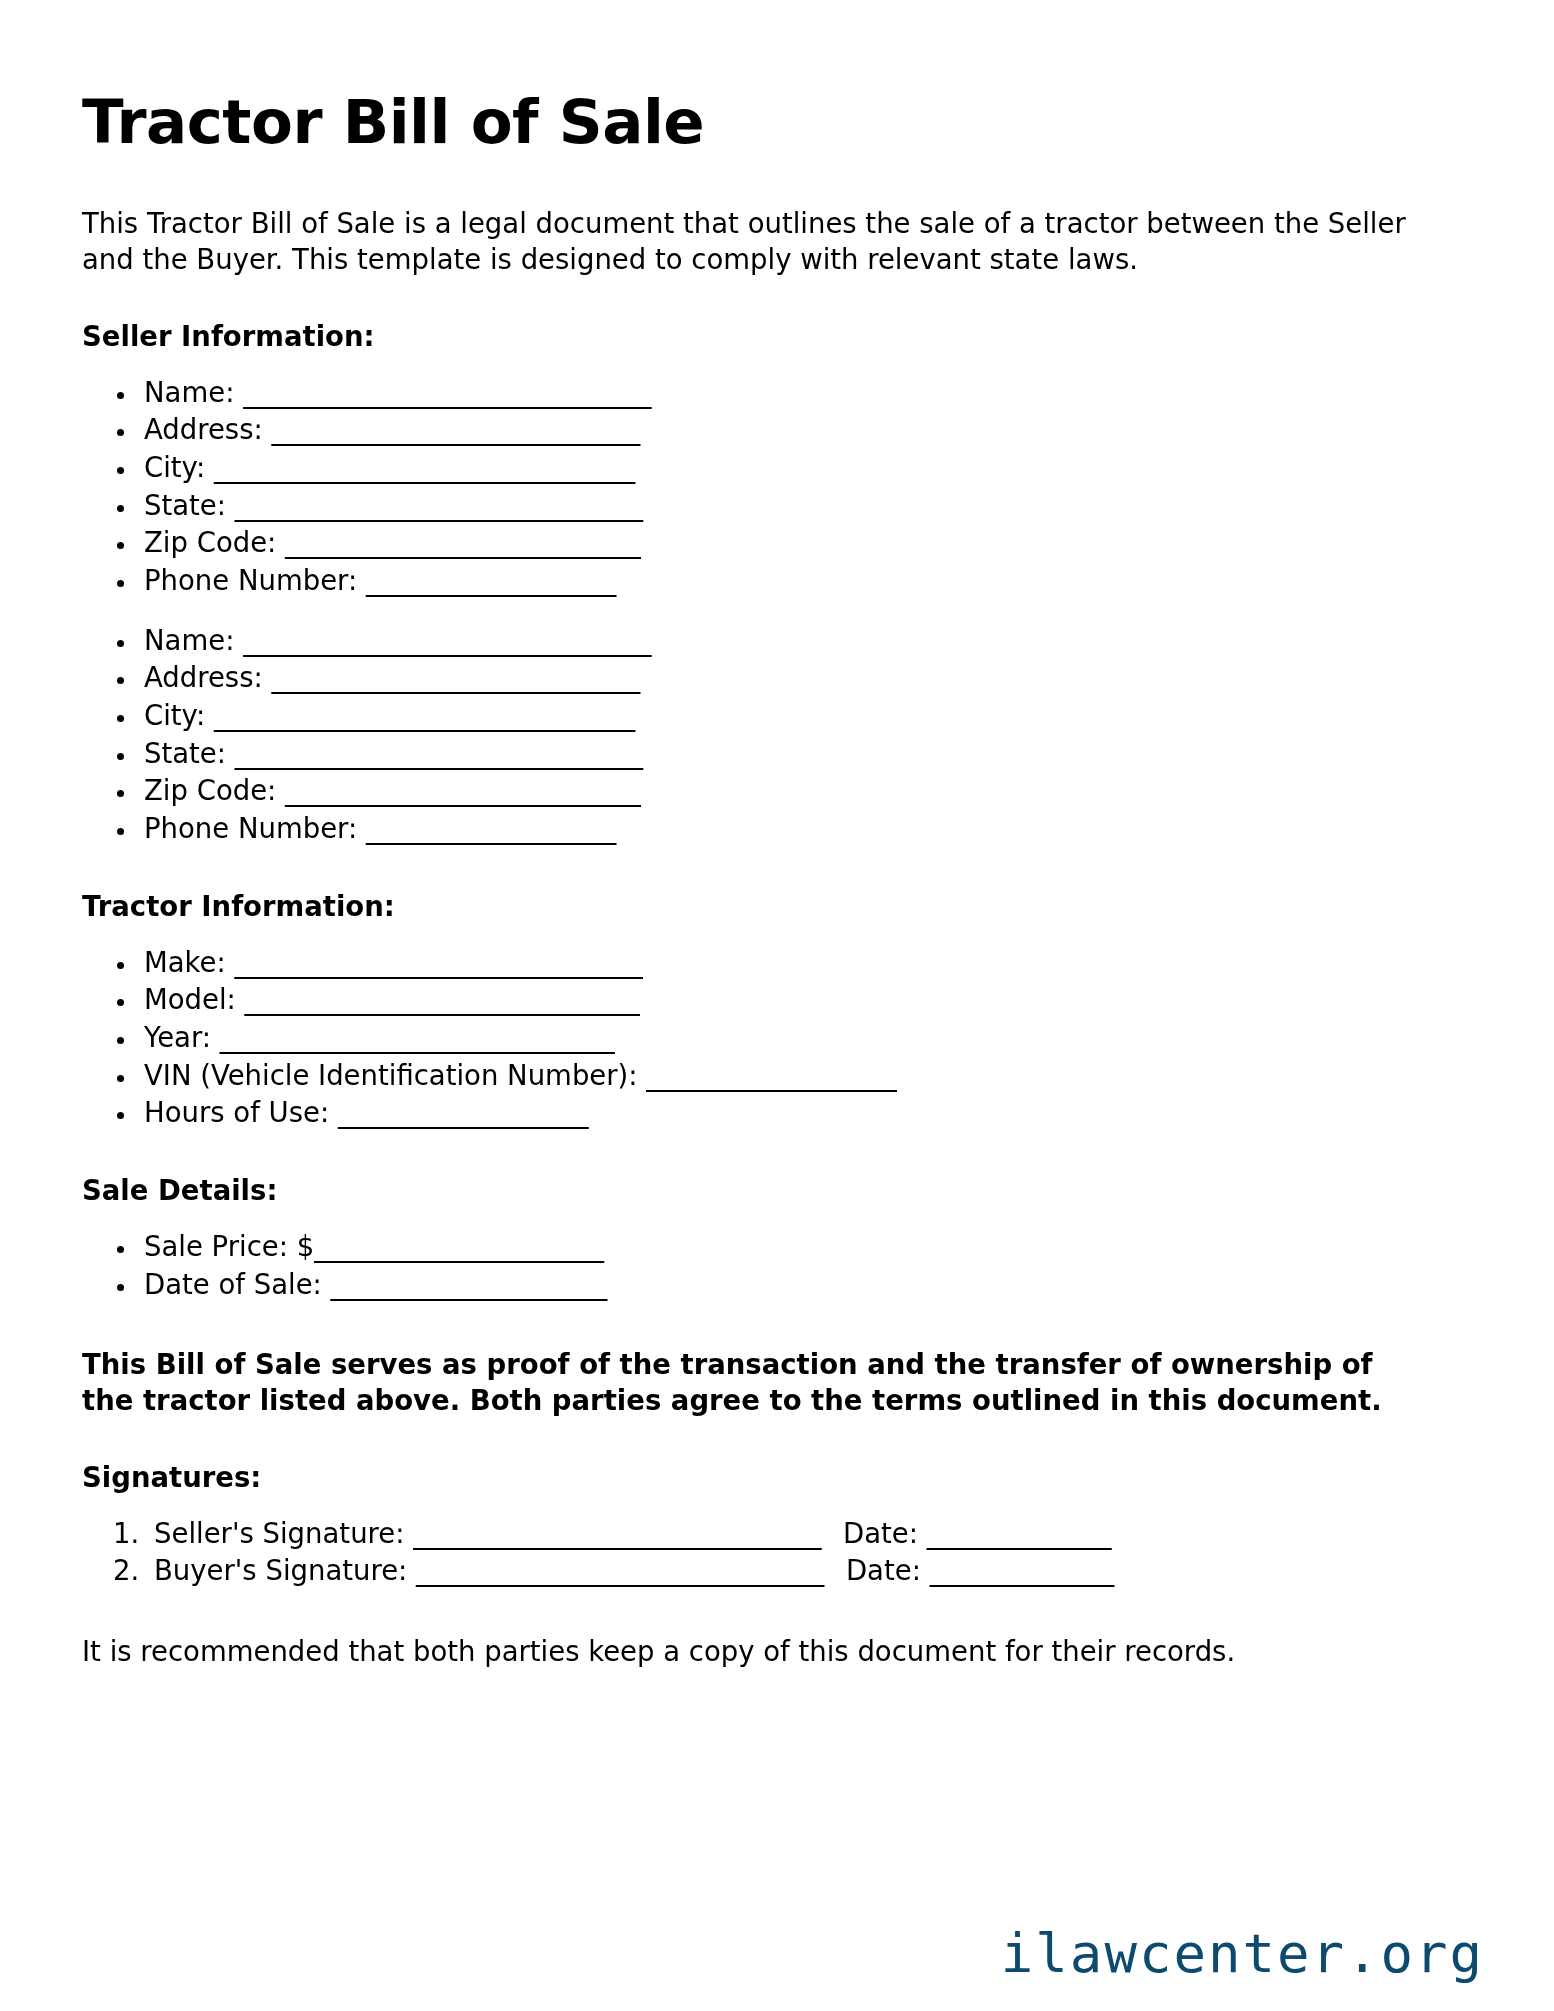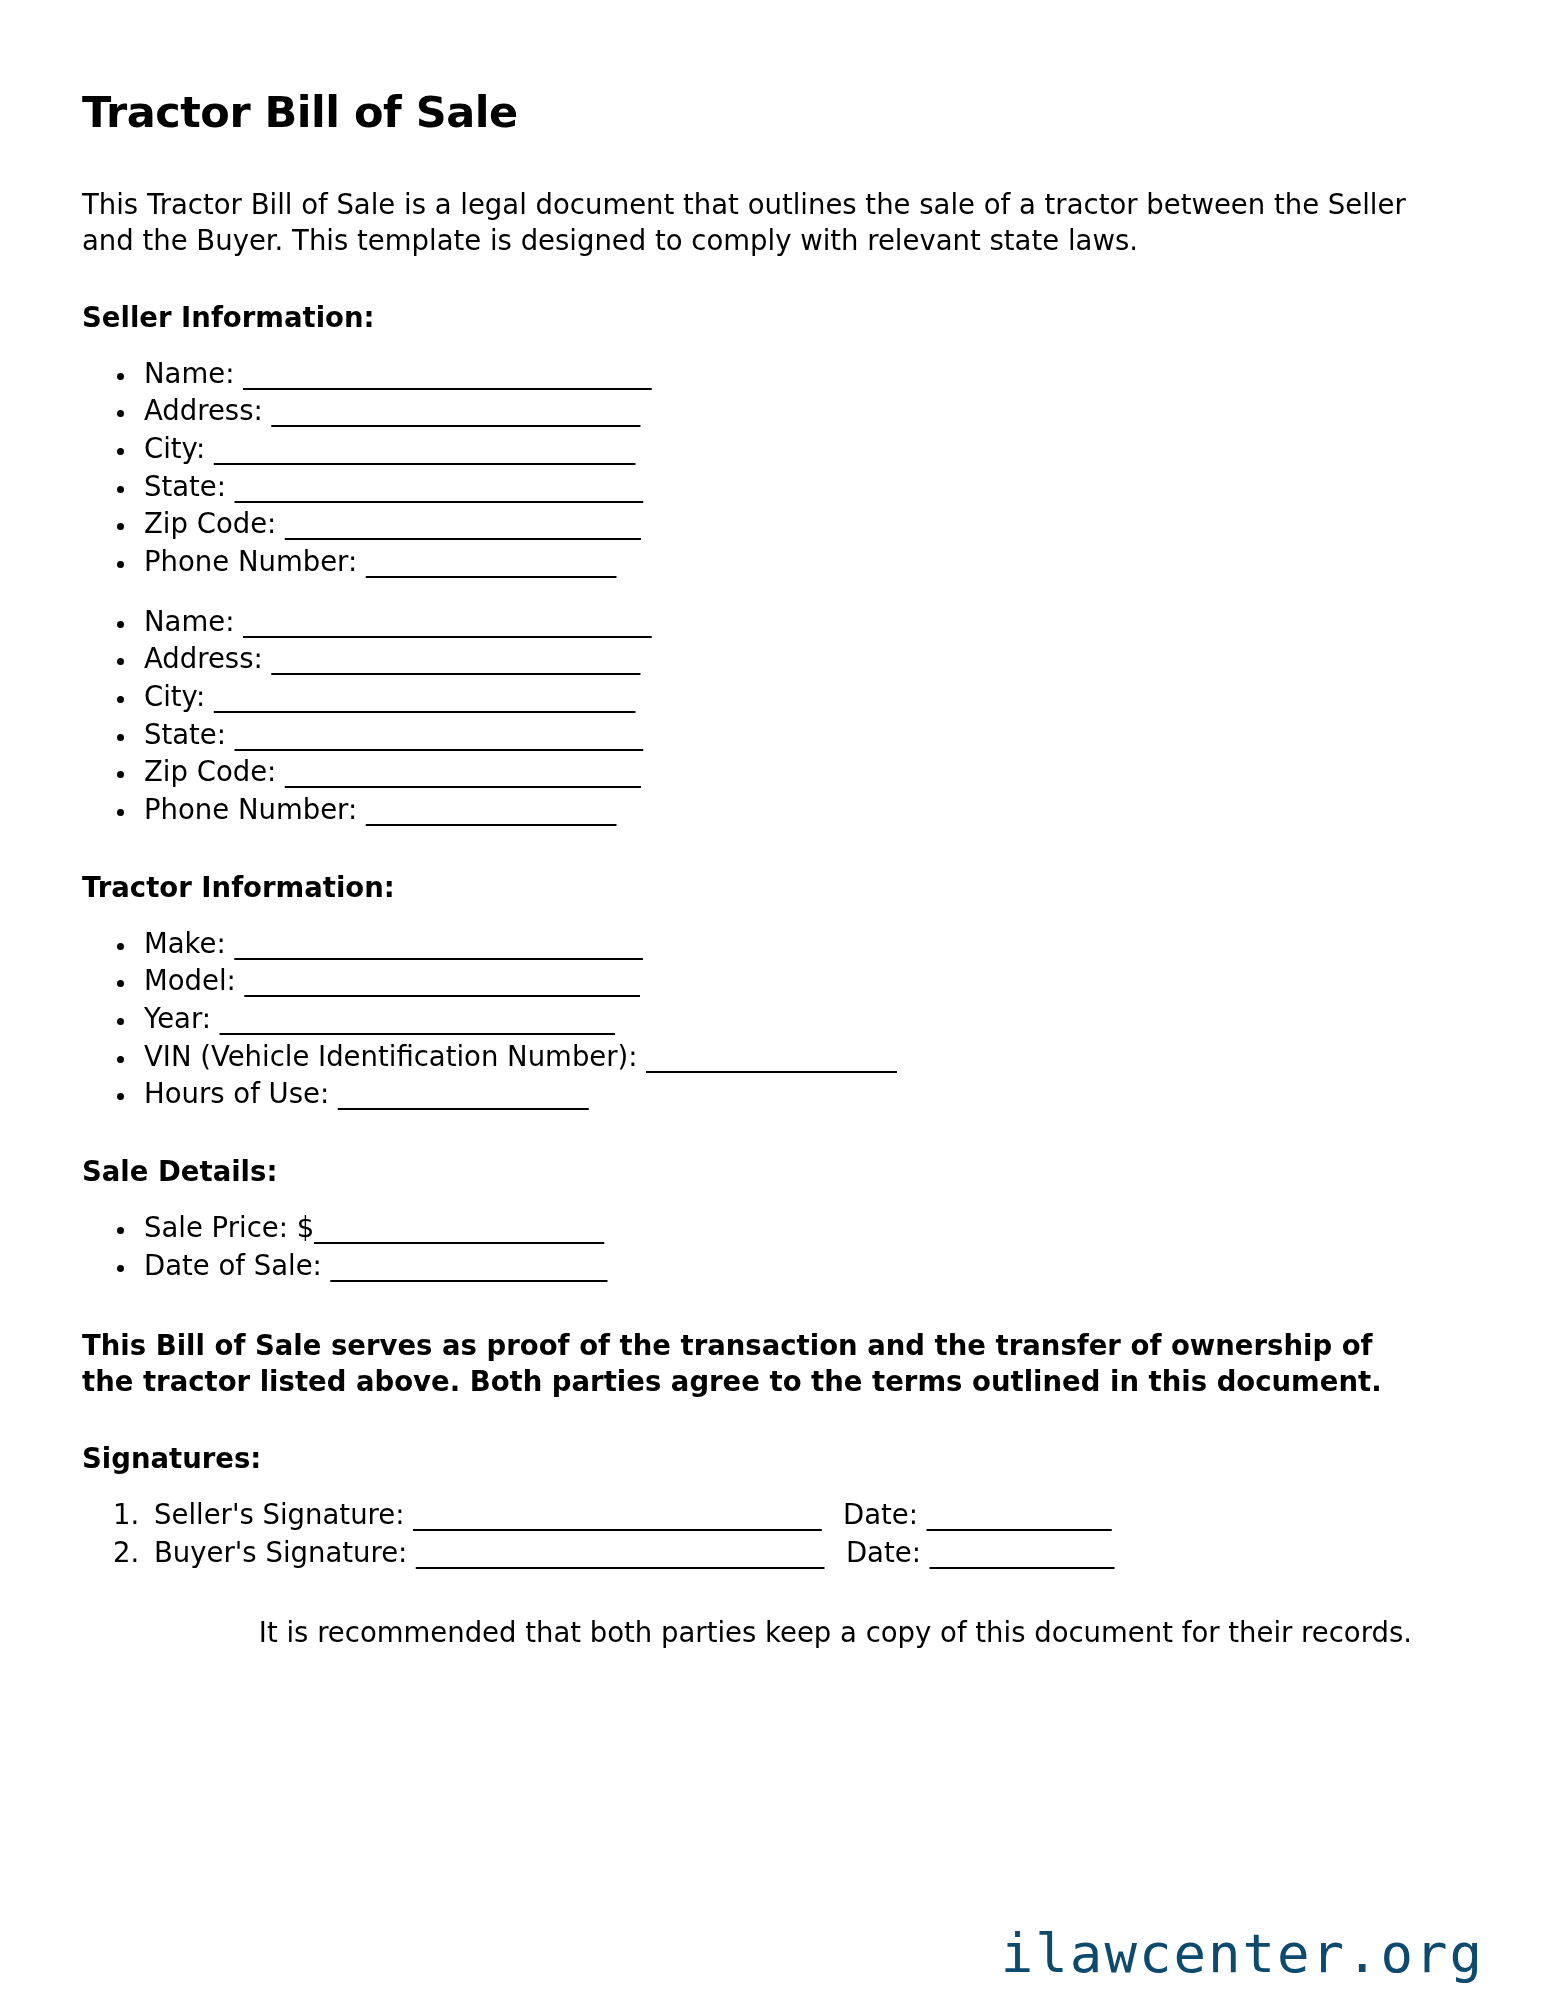--- a/index.html
+++ b/index.html
@@ -17,42 +17,41 @@
   }
   .page {
     position: absolute;
     left: 0; top: 0;
     width: 1554px;
     height: 2011px;
     box-sizing: border-box;
     padding: 78px 96px 0 82px;
   }
   .doc-title {
-    font-size: 43px;
+    font-size: 61px;
     font-weight: bold;
     letter-spacing: -0.5px;
     line-height: 1.05;
     margin: 0 0 0 0;
     padding-top: 12px;
   }
   .para {
     font-size: 27.5px;
     line-height: 1.30;
     margin: 52px 0 0 0;
     max-width: 1360px;
   }
   .para.closing {
     margin-top: 44px;
     max-width: 1300px;
     font-weight: bold;
   }
   .para.final {
     margin-top: 44px;
     max-width: 1330px;
-    text-align: right;
   }
   .section-heading {
     font-size: 27.5px;
     font-weight: bold;
     margin: 42px 0 0 0;
   }
   ul.fields, ol.sig-list {
     margin: 22px 0 0 0;
     padding-left: 56px;
     list-style-position: outside;

